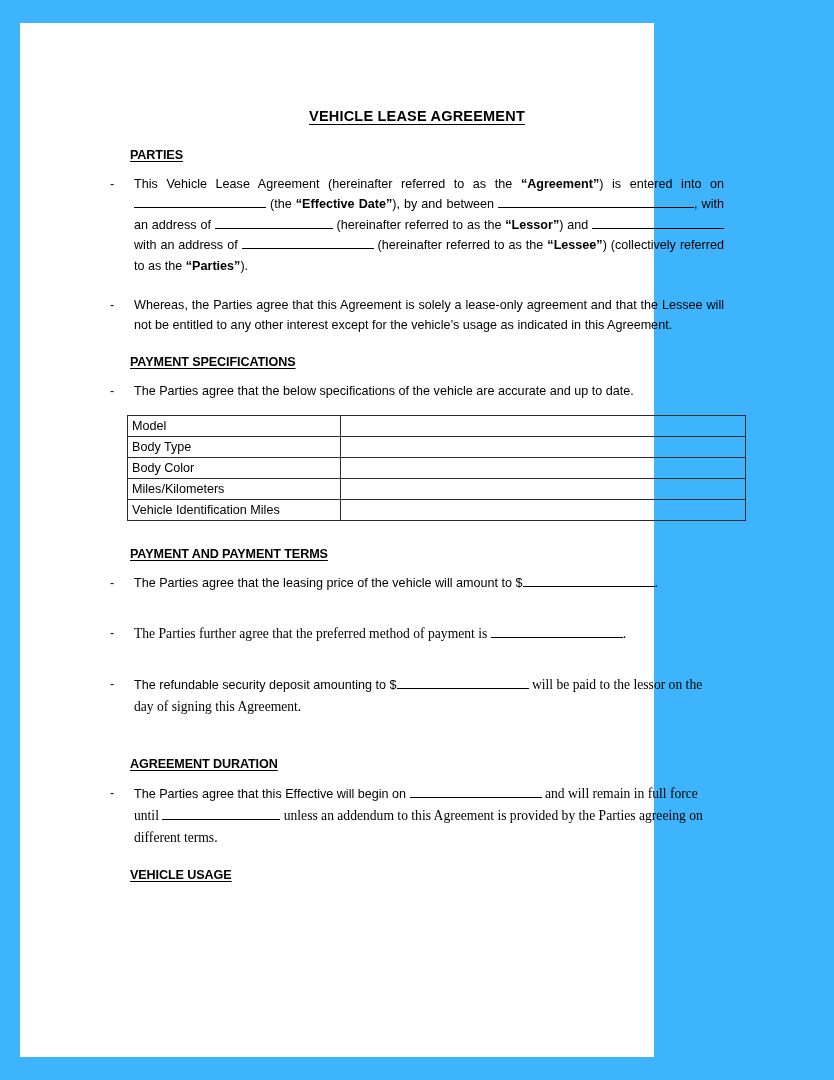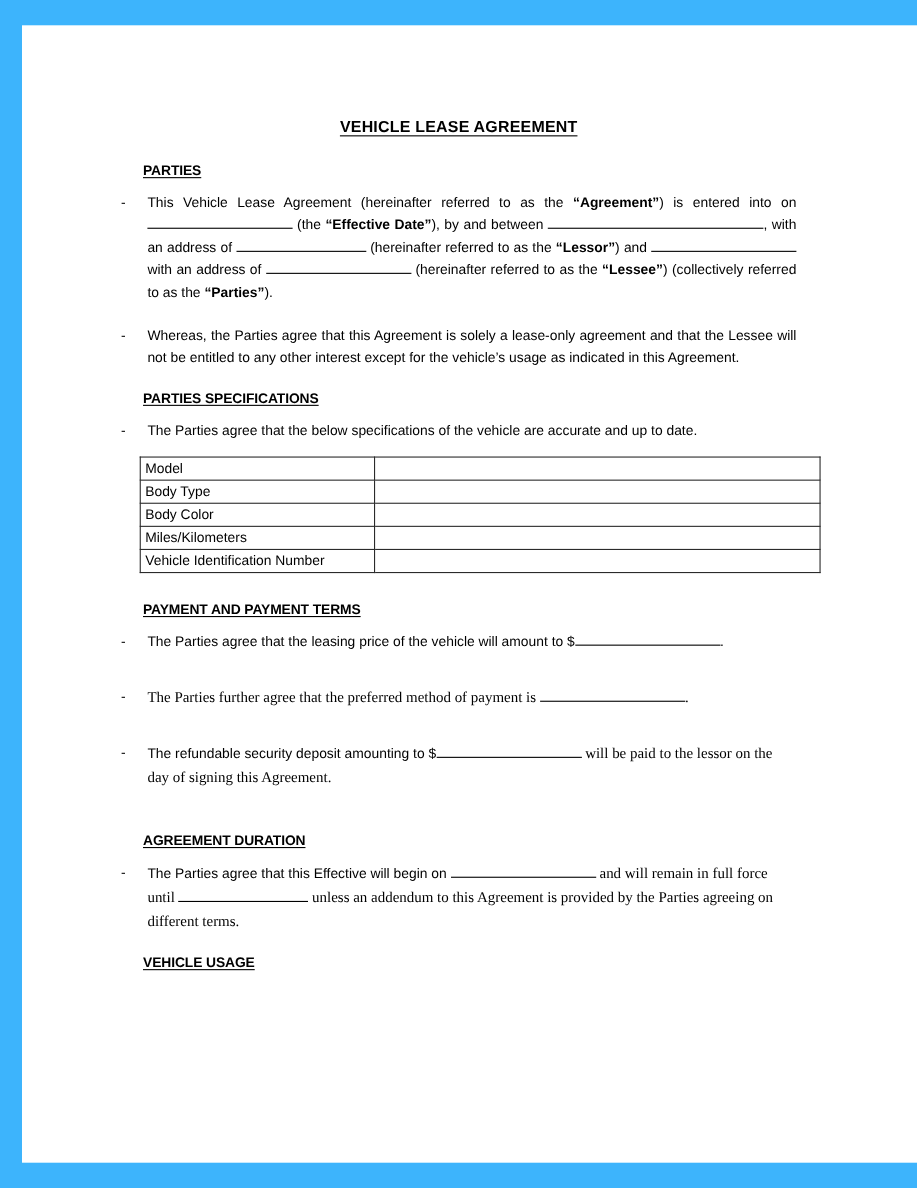--- a/index.html
+++ b/index.html
@@ -10,21 +10,21 @@
     width: 834px;
     height: 1080px;
     background: #3db4fc;
     font-family: "Liberation Sans", sans-serif;
     overflow: hidden;
   }
   .page-frame {
     position: absolute;
     left: 20px;
     top: 23px;
-    width: 814px;
+    width: 634px;
     height: 1034px;
     background: #ffffff;
   }
   .doc-body {
     position: absolute;
     left: 90px;
     top: 85px;
     width: 614px;
   }
   .doc-title {
@@ -118,21 +118,21 @@
 
     <div class="spacer-sm"></div>
 
     <div class="bullet">
       <span class="dash">-</span>
       <span class="btext">Whereas, the Parties agree that this Agreement is solely a lease-only agreement and that the Lessee will not be entitled to any other interest except for the vehicle’s usage as indicated in this Agreement.</span>
     </div>
 
     <div class="spacer-sm"></div>
 
-    <div class="section-heading">PARTIES SPECIFICATIONS</div>
+    <div class="section-heading">PAYMENT SPECIFICATIONS</div>
 
     <div class="bullet">
       <span class="dash">-</span>
       <span class="btext nojust">The Parties agree that the below specifications of the vehicle are accurate and up to date.</span>
     </div>
 
     <table class="spec-table">
       <tbody>
         <tr>
           <td class="label-cell">Model</td>
@@ -144,21 +144,21 @@
         </tr>
         <tr>
           <td class="label-cell">Body Color</td>
           <td class="value-cell"></td>
         </tr>
         <tr>
           <td class="label-cell">Miles/Kilometers</td>
           <td class="value-cell"></td>
         </tr>
         <tr>
-          <td class="label-cell">Vehicle Identification Number</td>
+          <td class="label-cell">Vehicle Identification Miles</td>
           <td class="value-cell"></td>
         </tr>
       </tbody>
     </table>
 
     <div class="spacer-lg"></div>
 
     <div class="section-heading">PAYMENT AND PAYMENT TERMS</div>
 
     <div class="bullet">

